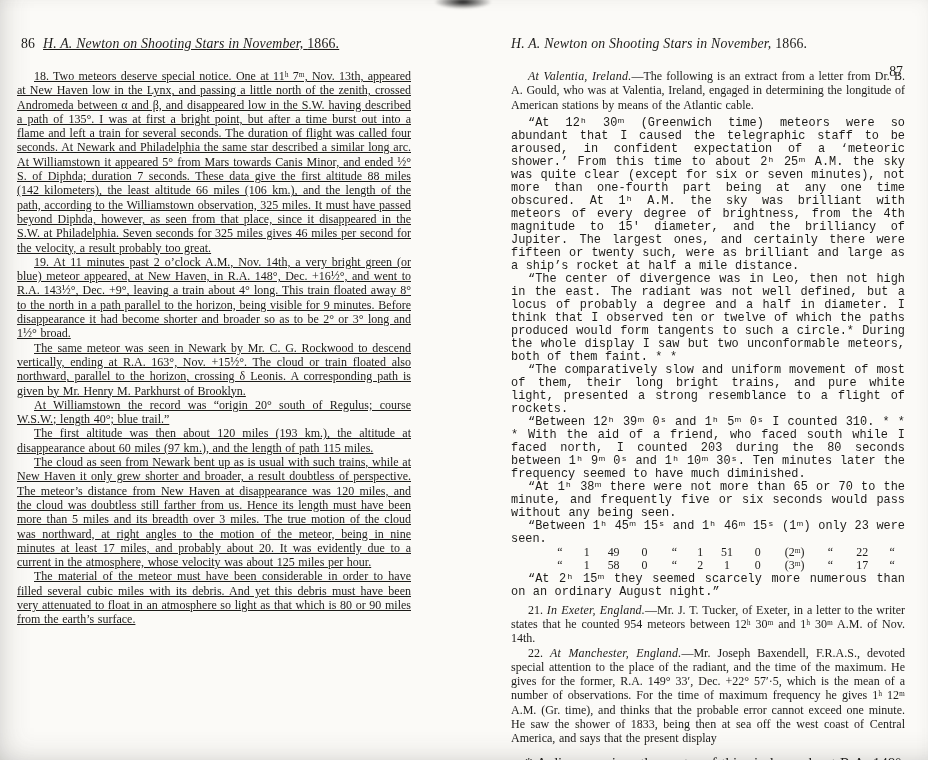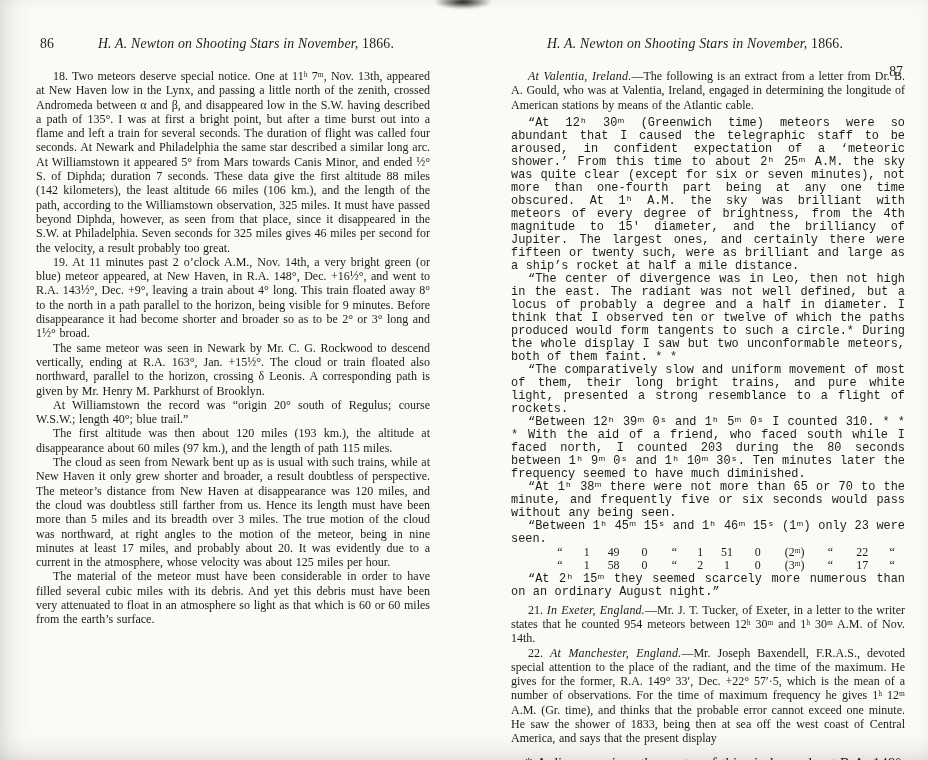--- a/index.html
+++ b/index.html
@@ -12,24 +12,24 @@
   .scan::after{ 
     content:"";position:absolute;inset:0;pointer-events:none;
     box-shadow:inset 14px -12px 36px -24px rgba(60,60,58,.45), inset -6px 6px 30px -26px rgba(60,60,58,.3);
   }
   .smudge{
     position:absolute;left:430px;top:-6px;width:66px;height:16px;border-radius:50%;
     background:radial-gradient(closest-side, rgba(15,15,15,.95), rgba(15,15,15,0) 88%);
     filter:blur(1.2px);
   }
   .page{position:absolute;top:36px;width:394px;}
-  .page.left{left:36px;}
+  .page.left{left:17px;text-decoration:underline;}
   .page.right{left:511px;}
   .running-head{position:relative;height:20px;margin-bottom:13px;font-size:13.8px;}
-  .running-head .title{display:block;text-align:center;font-style:italic;letter-spacing:.2px;}
+  .running-head .title{display:block;font-style:italic;letter-spacing:.2px;}
   .running-head .yr{font-style:normal;}
   .running-head .pagenum{position:absolute;top:0;font-style:normal;font-size:13.8px;}
   .page.left .pagenum{left:4px;}
   .page.right .pagenum{right:2px;margin-top:28px;}
   .page.left .title{padding-left:26px;}
   .page.right .title{padding-right:26px;}
   p{margin:0;text-align:justify;text-indent:17px;font-size:12px;line-height:14.3px;word-spacing:.6px;}
   p.small{font-size:11.9px;line-height:13px;word-spacing:.4px;font-family:Liberation Mono, monospace;}
   .quote{margin-top:5px;margin-bottom:4px;}
   .count-row{
@@ -49,25 +49,25 @@
 <div class="scan">
   <div class="smudge"></div>
 
   <section class="page left">
     <header class="running-head">
       <span class="pagenum">86</span>
       <span class="title"><i>H. A. Newton on Shooting Stars in November,</i> <span class="yr">1866.</span></span>
     </header>
     <p>18. Two meteors deserve special notice.  One at 11ʰ 7ᵐ, Nov. 13th, appeared at New Haven low in the Lynx, and passing a little north of the zenith, crossed Andromeda between α and β, and disappeared low in the S.W. having described a path of 135°.  I was at first a bright point, but after a time burst out into a flame and left a train for several seconds.  The duration of flight was called four seconds.  At Newark and Philadelphia the same star described a similar long arc.  At Williamstown it appeared 5° from Mars towards Canis Minor, and ended ½° S. of Diphda; duration 7 seconds.  These data give the first altitude 88 miles (142 kilometers), the least altitude 66 miles (106 km.), and the length of the path, according to the Williamstown observation, 325 miles.  It must have passed beyond Diphda, however, as seen from that place, since it disappeared in the S.W. at Philadelphia.  Seven seconds for 325 miles gives 46 miles per second for the velocity, a result probably too great.</p>
     <p>19. At 11 minutes past 2 o’clock A.M., Nov. 14th, a very bright green (or blue) meteor appeared, at New Haven, in R.A. 148°, Dec. +16½°, and went to R.A. 143½°, Dec. +9°, leaving a train about 4° long.  This train floated away 8° to the north in a path parallel to the horizon, being visible for 9 minutes.  Before disappearance it had become shorter and broader so as to be 2° or 3° long and 1½° broad.</p>
-    <p>The same meteor was seen in Newark by Mr. C. G. Rockwood to descend vertically, ending at R.A. 163°, Jan. +15½°.  The cloud or train floated also northward, parallel to the horizon, crossing δ Leonis.  A corresponding path is given by Mr. Henry M. Parkhurst of Brooklyn.</p>
+    <p>The same meteor was seen in Newark by Mr. C. G. Rockwood to descend vertically, ending at R.A. 163°, Nov. +15½°.  The cloud or train floated also northward, parallel to the horizon, crossing δ Leonis.  A corresponding path is given by Mr. Henry M. Parkhurst of Brooklyn.</p>
     <p>At Williamstown the record was “origin 20° south of Regulus; course W.S.W.; length 40°; blue trail.”</p>
     <p>The first altitude was then about 120 miles (193 km.), the altitude at disappearance about 60 miles (97 km.), and the length of path 115 miles.</p>
     <p>The cloud as seen from Newark bent up as is usual with such trains, while at New Haven it only grew shorter and broader, a result doubtless of perspective.  The meteor’s distance from New Haven at disappearance was 120 miles, and the cloud was doubtless still farther from us.  Hence its length must have been more than 5 miles and its breadth over 3 miles.  The true motion of the cloud was northward, at right angles to the motion of the meteor, being in nine minutes at least 17 miles, and probably about 20.  It was evidently due to a current in the atmosphere, whose velocity was about 125 miles per hour.</p>
-    <p>The material of the meteor must have been considerable in order to have filled several cubic miles with its debris.  And yet this debris must have been very attenuated to float in an atmosphere so light as that which is 60 or 60 miles from the earth’s surface.</p>
+    <p>The material of the meteor must have been considerable in order to have filled several cubic miles with its debris.  And yet this debris must have been very attenuated to float in an atmosphere so light as that which is 80 or 90 miles from the earth’s surface.</p>
   </section>
 
   <section class="page right">
     <header class="running-head">
       <span class="pagenum">87</span>
       <span class="title"><i>H. A. Newton on Shooting Stars in November,</i> <span class="yr">1866.</span></span>
     </header>
     <p><i>At Valentia, Ireland.</i><span>—The following is an extract from a letter from Dr. B. A. Gould, who was at Valentia, Ireland, engaged in determining the longitude of American stations by means of the Atlantic cable.</span></p>
 
     <div class="quote">

